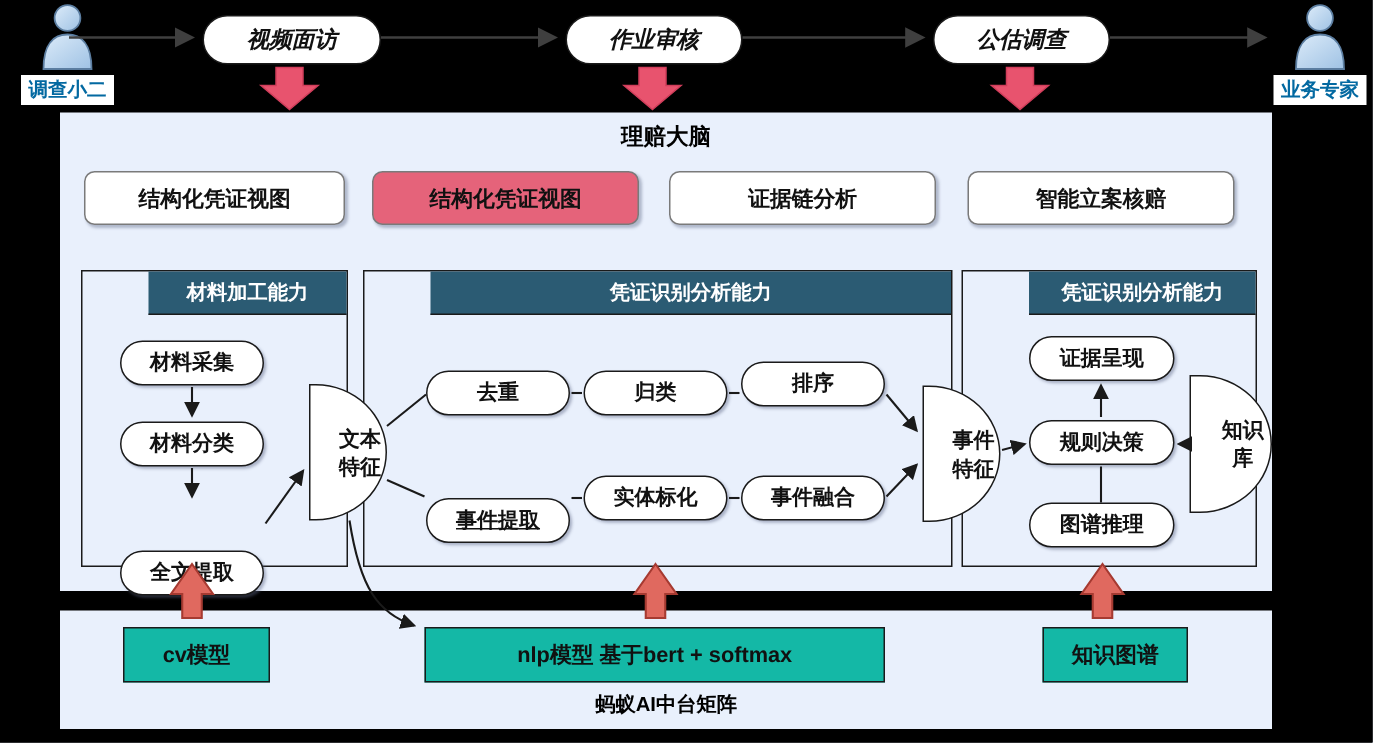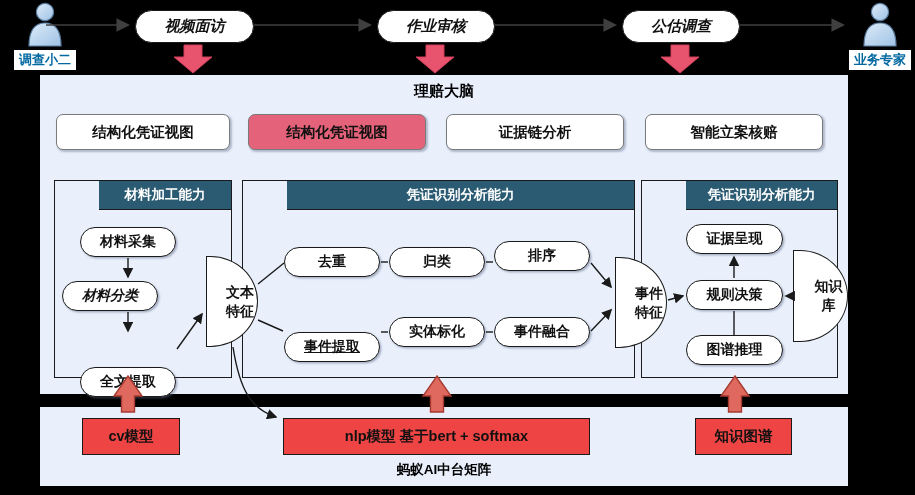--- a/index.html
+++ b/index.html
@@ -35,37 +35,37 @@
   
   .subpanel{position:absolute;top:180px;height:198px;border:1.4px solid #1a1a1a;box-sizing:border-box;}
   .sp-left{left:54px;width:178px;} .sp-center{left:242px;width:393px;} .sp-right{left:641px;width:197px;}
   .sp-header{height:28px;background:#2b5b73;color:#fff;font-size:13.5px;font-weight:700;
              display:flex;align-items:center;justify-content:center;border-bottom:1.4px solid #1a1a1a;margin-left:44px;}
 
   
   .node{position:absolute;background:#fff;border:1.4px solid #1a1a1a;border-radius:16px;height:30px;
         display:flex;align-items:center;justify-content:center;font-size:14px;font-weight:600;
         box-shadow:1.5px 1.5px 2px rgba(90,100,130,.45);box-sizing:border-box;}
-  .n-cai{left:80px;top:227px;width:96px;}  .n-fen{left:62px;top:281px;width:96px;font-style:italic;}  .n-quan{left:80px;top:335px;width:96px;margin-top:32px;}
+  .n-cai{left:80px;top:227px;width:96px;}  .n-fen{left:80px;top:281px;width:96px;}  .n-quan{left:80px;top:335px;width:96px;margin-top:32px;}
   .n-qu{left:284px;top:247px;width:96px;}  .n-gui{left:389px;top:247px;width:96px;} .n-pai{left:494px;top:241px;width:96px;}
   .n-sjt{left:284px;top:332px;width:96px;text-decoration:underline;} .n-stb{left:389px;top:317px;width:96px;} .n-sjr{left:494px;top:317px;width:96px;}
   .n-zj{left:686px;top:224px;width:97px;}  .n-gz{left:686px;top:280px;width:97px;}  .n-tp{left:686px;top:335px;width:97px;}
 
   
   .feat{position:absolute;background:#fff;border:1.4px solid #1a1a1a;
         border-radius:0 48px 48px 0 / 0 46px 46px 0;display:flex;align-items:center;
         justify-content:center;font-size:14px;font-weight:600;box-sizing:border-box;padding-left:16px;}
   .feat .vtext{width:2em;text-align:center;word-break:break-all;line-height:1.35;}
   .f-text{left:206px;top:256px;width:52px;height:91px;}
   .f-event{left:615px;top:257px;width:52px;height:91px;}
   .f-kb{left:793px;top:250px;width:55px;height:92px;}
 
   
   .botpanel{left:40px;top:407px;width:808px;height:79px;background:#e9f0fc;}
-  .modbox{position:absolute;top:418px;height:37px;background:#ef4444;border:1.3px solid #1a1a1a;
+  .modbox{position:absolute;top:418px;height:37px;background:#14b8a6;border:1.3px solid #1a1a1a;
           display:flex;align-items:center;justify-content:center;font-size:14.5px;font-weight:600;box-sizing:border-box;}
   .mb1{left:82px;width:98px;} .mb2{left:283px;width:307px;} .mb3{left:695px;width:97px;}
   .bot-caption{left:40px;top:461px;width:808px;text-align:center;font-size:13.5px;font-weight:600;color:#000;}
 
   .overlay{position:absolute;left:0;top:0;width:915px;height:495px;pointer-events:none;}
 </style>
 </head>
 <body>
 
 <div class="stage">

